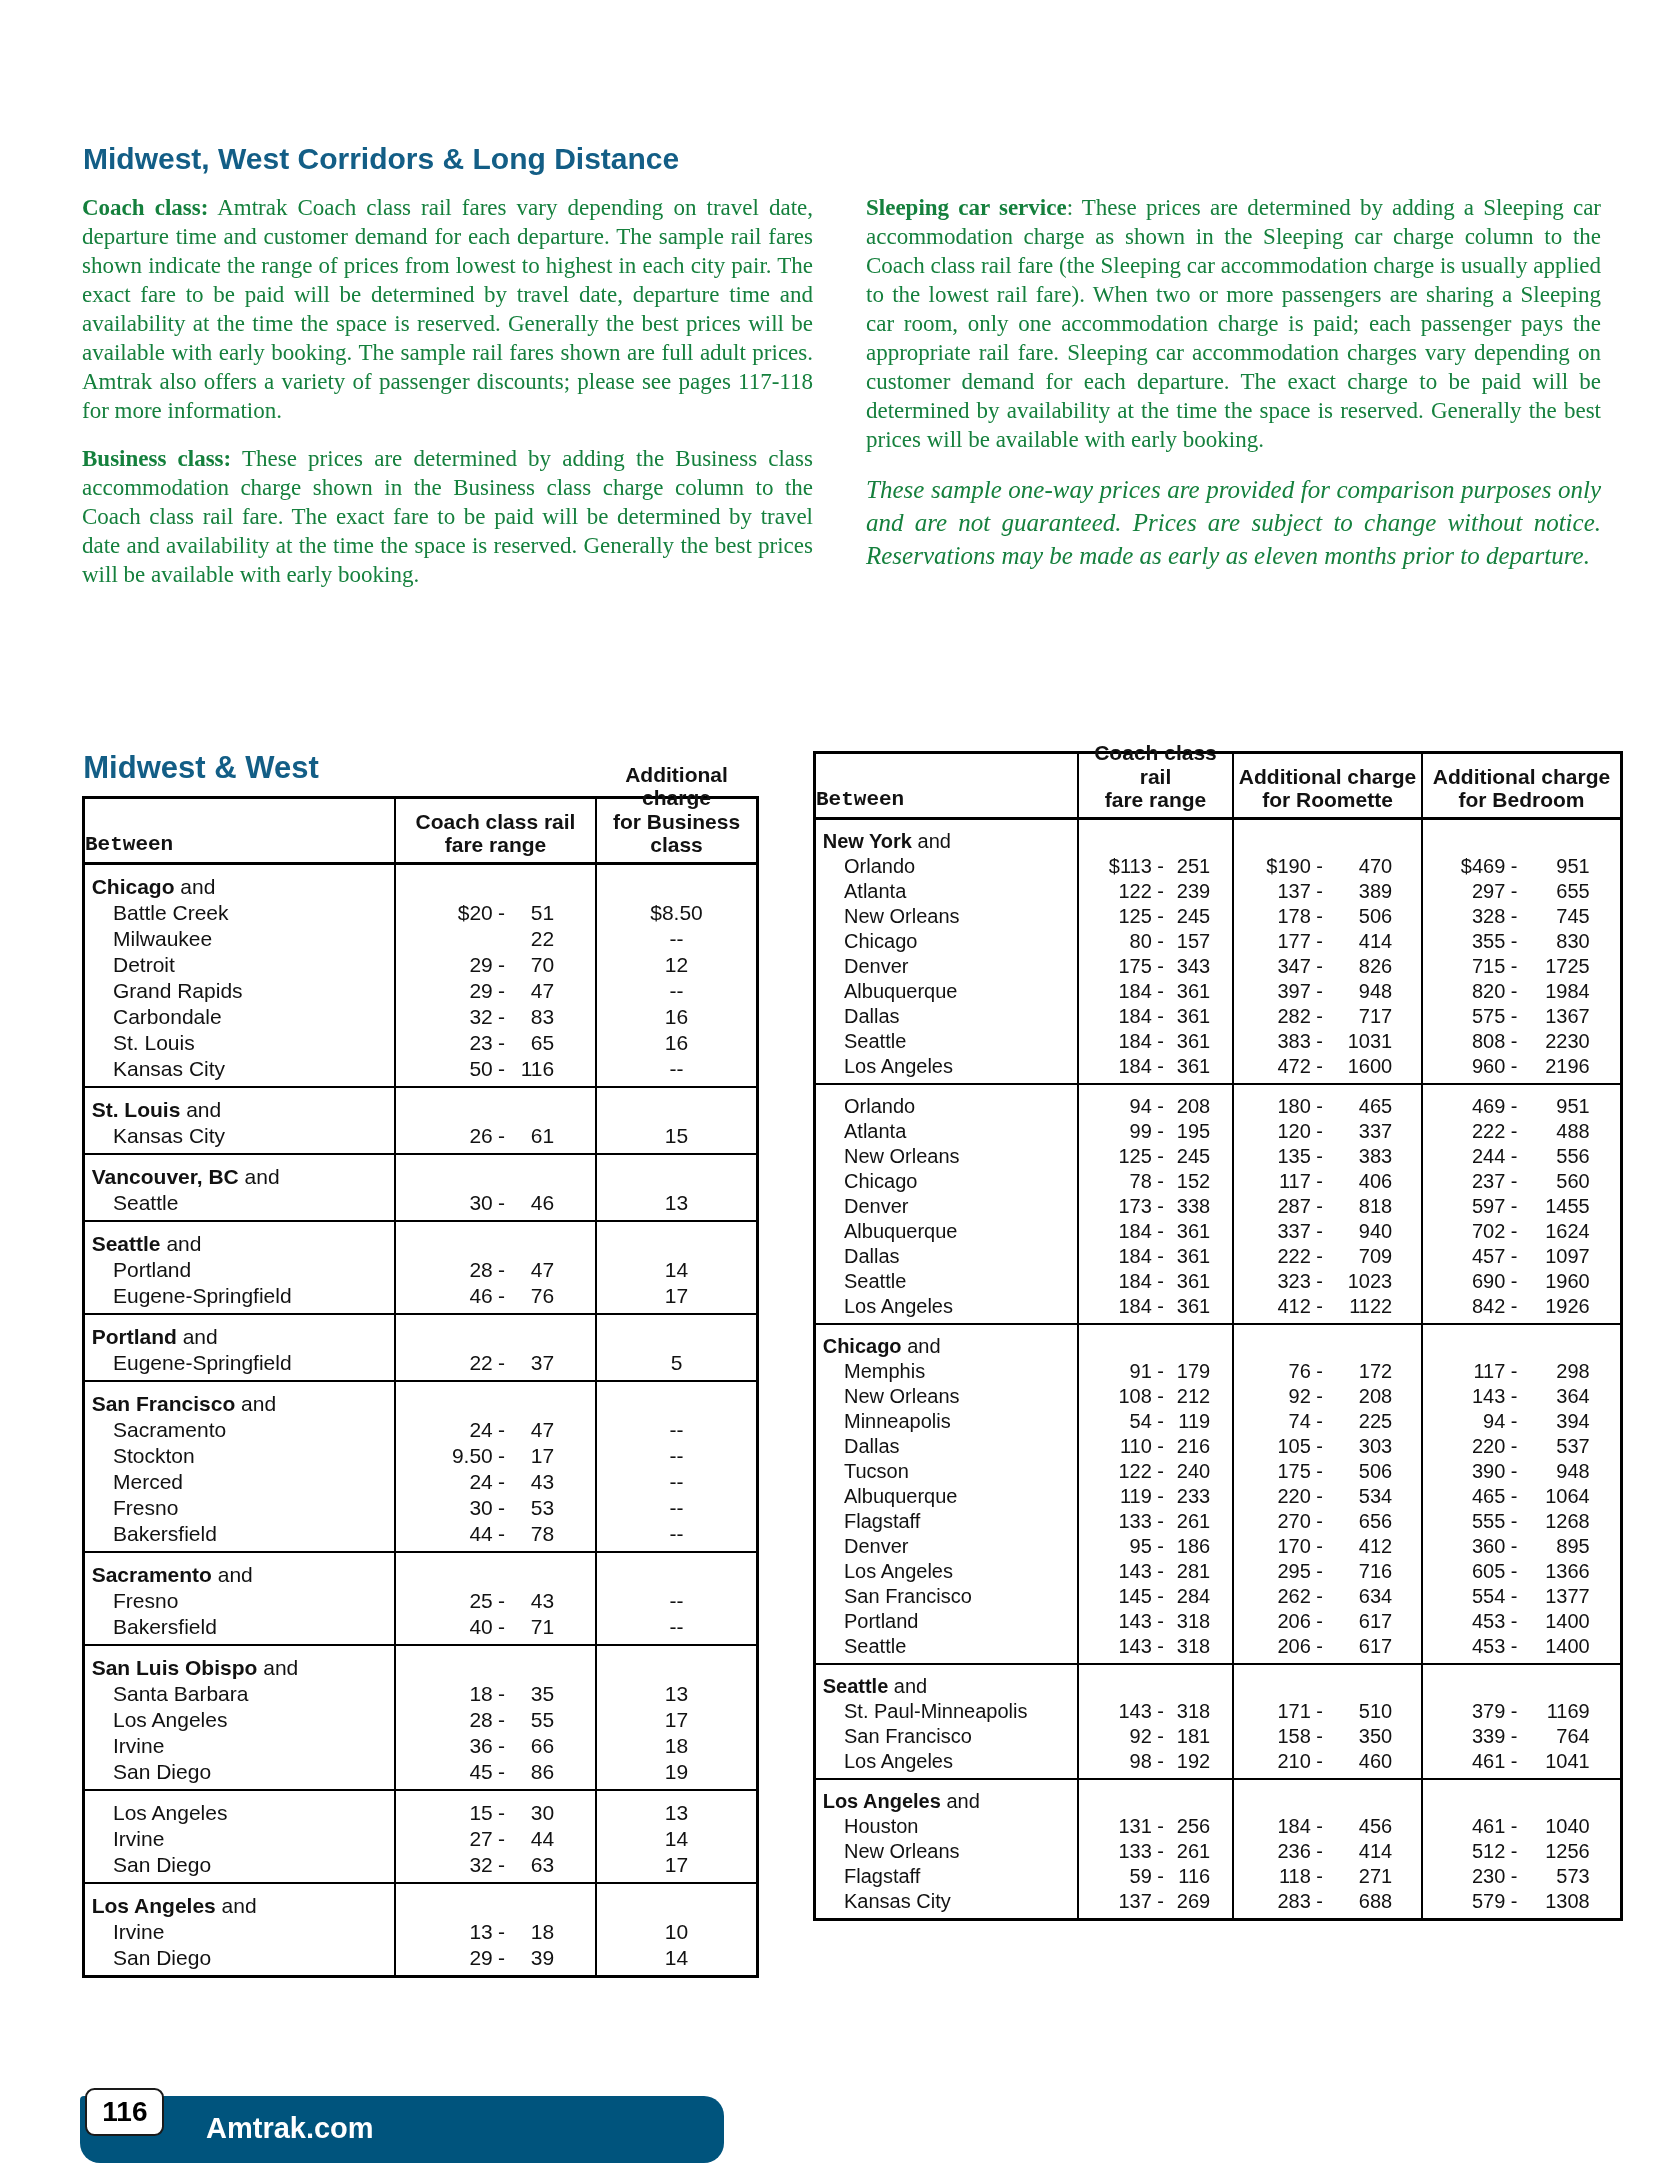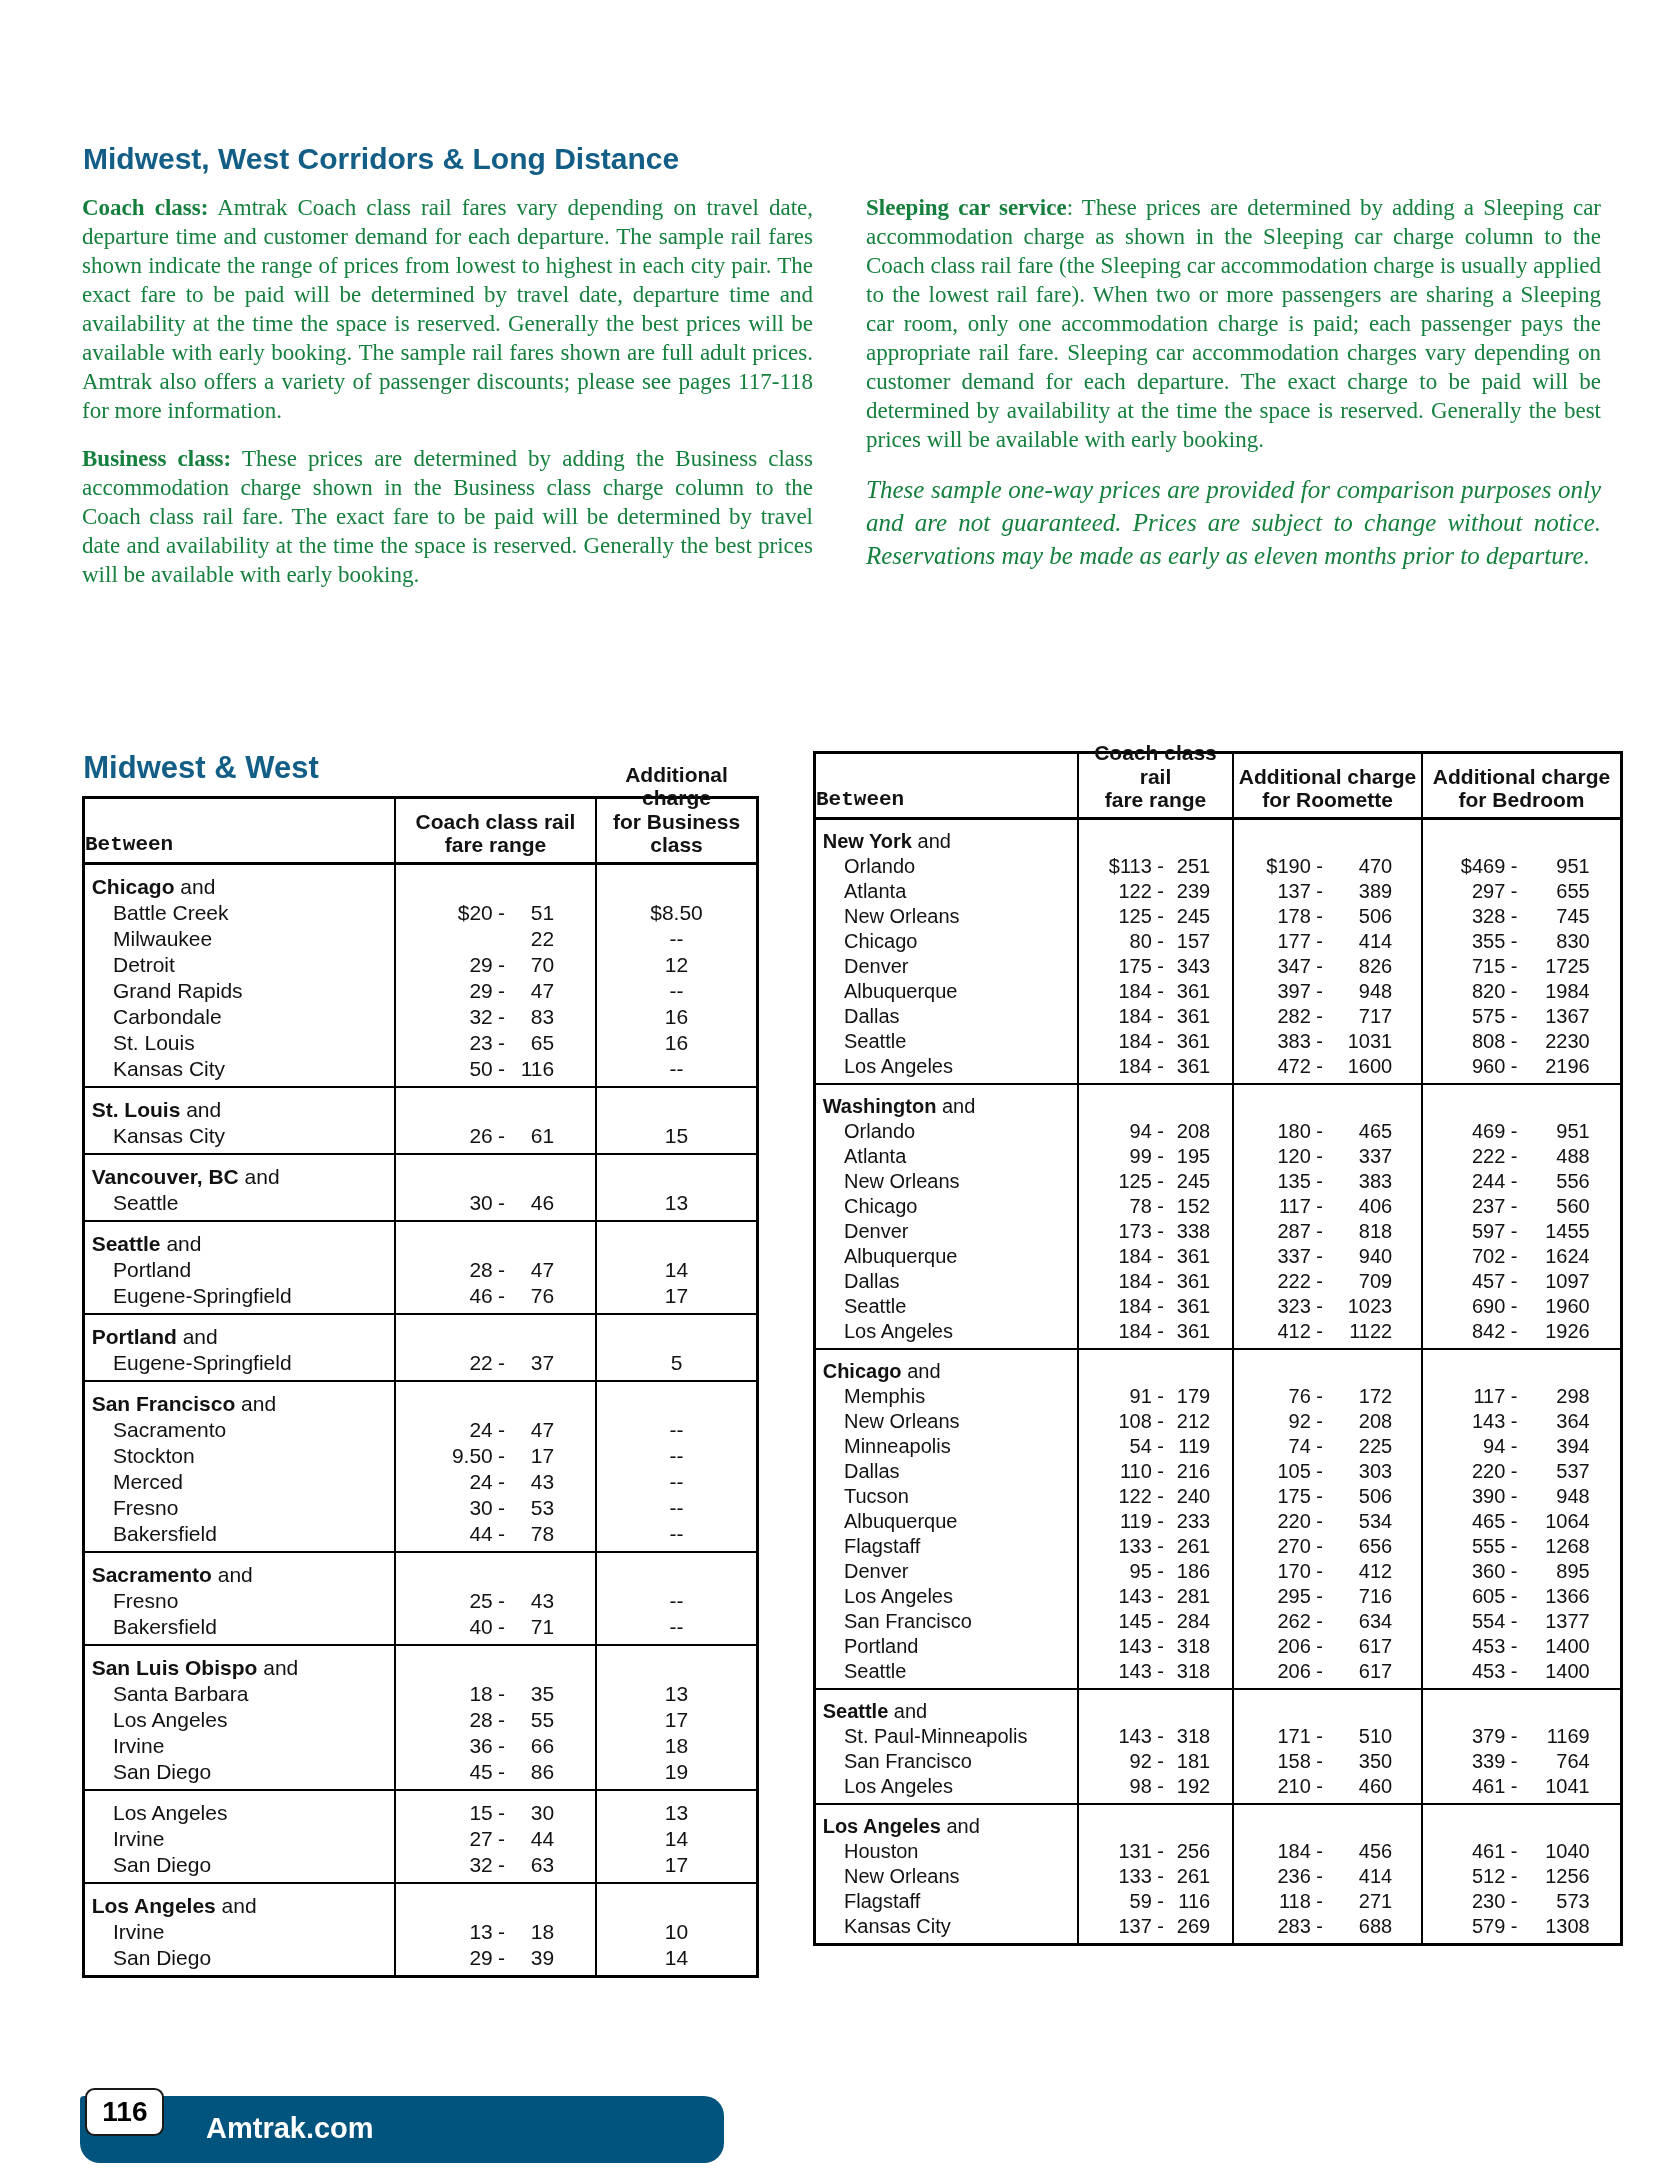--- a/index.html
+++ b/index.html
@@ -600,26 +600,20 @@
             </div>
             <div class="c cb c4 fare">
               <span class="lo">960</span>
               <span class="da">-</span>
               <span class="hi">2196</span>
             </div>
           </div>
         </div>
         <div class="tgroup">
           <div class="trow">
-            <div class="c c1 gname"><span class="gcity">Washington</span><span class="gand"> and</span></div>
-            <div class="c cb c2"></div>
-            <div class="c cb c3"></div>
-            <div class="c cb c4"></div>
-          </div>
-          <div class="trow">
             <div class="c c1 cityname">Orlando</div>
             <div class="c cb c2 fare">
               <span class="lo">94</span>
               <span class="da">-</span>
               <span class="hi">208</span>
             </div>
             <div class="c cb c3 fare">
               <span class="lo">180</span>
               <span class="da">-</span>
               <span class="hi">465</span>

